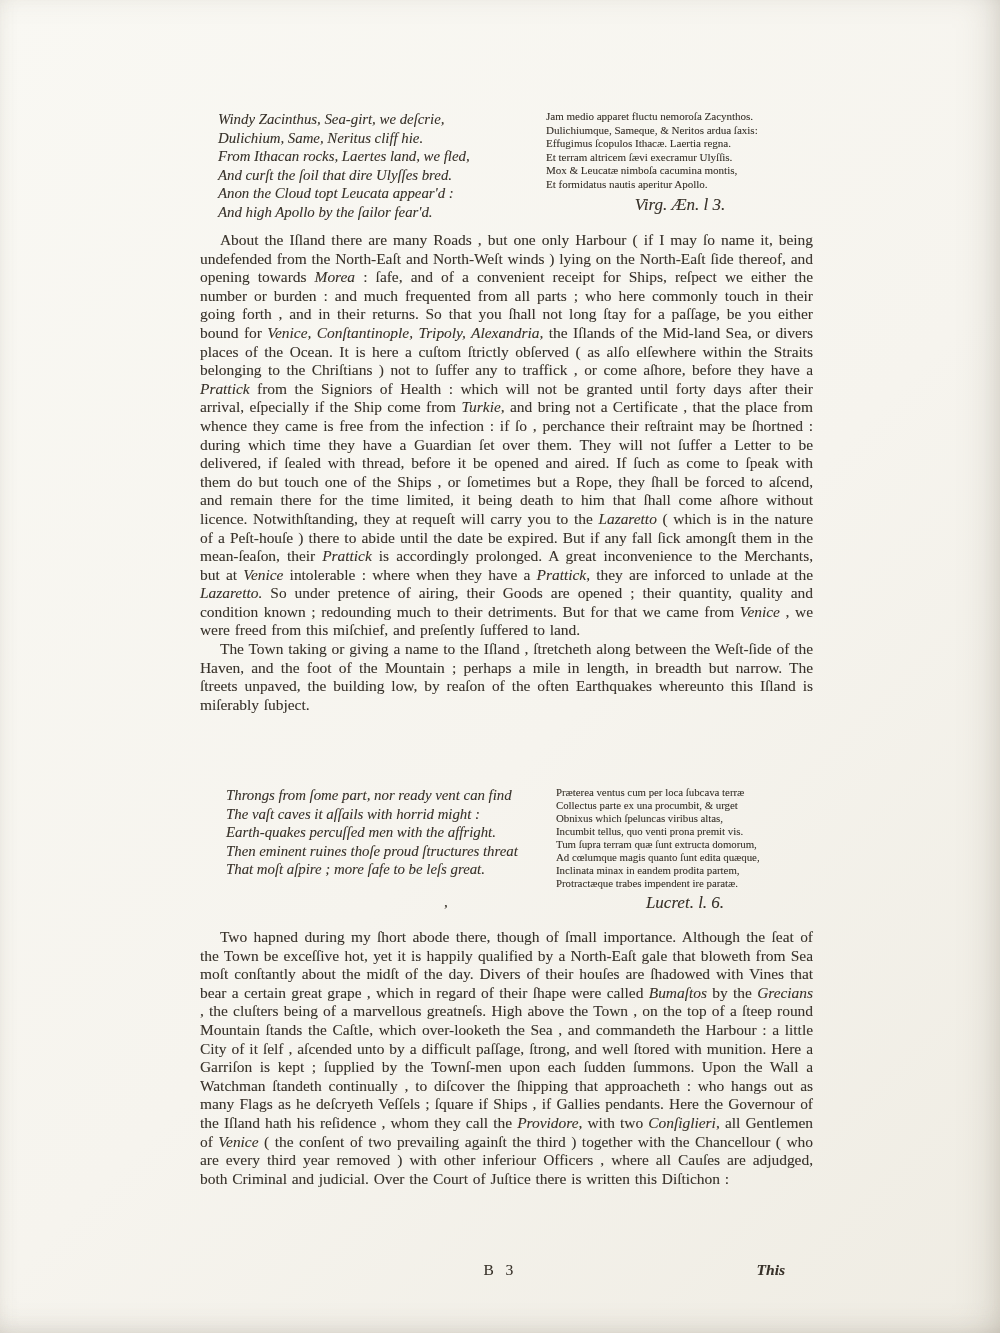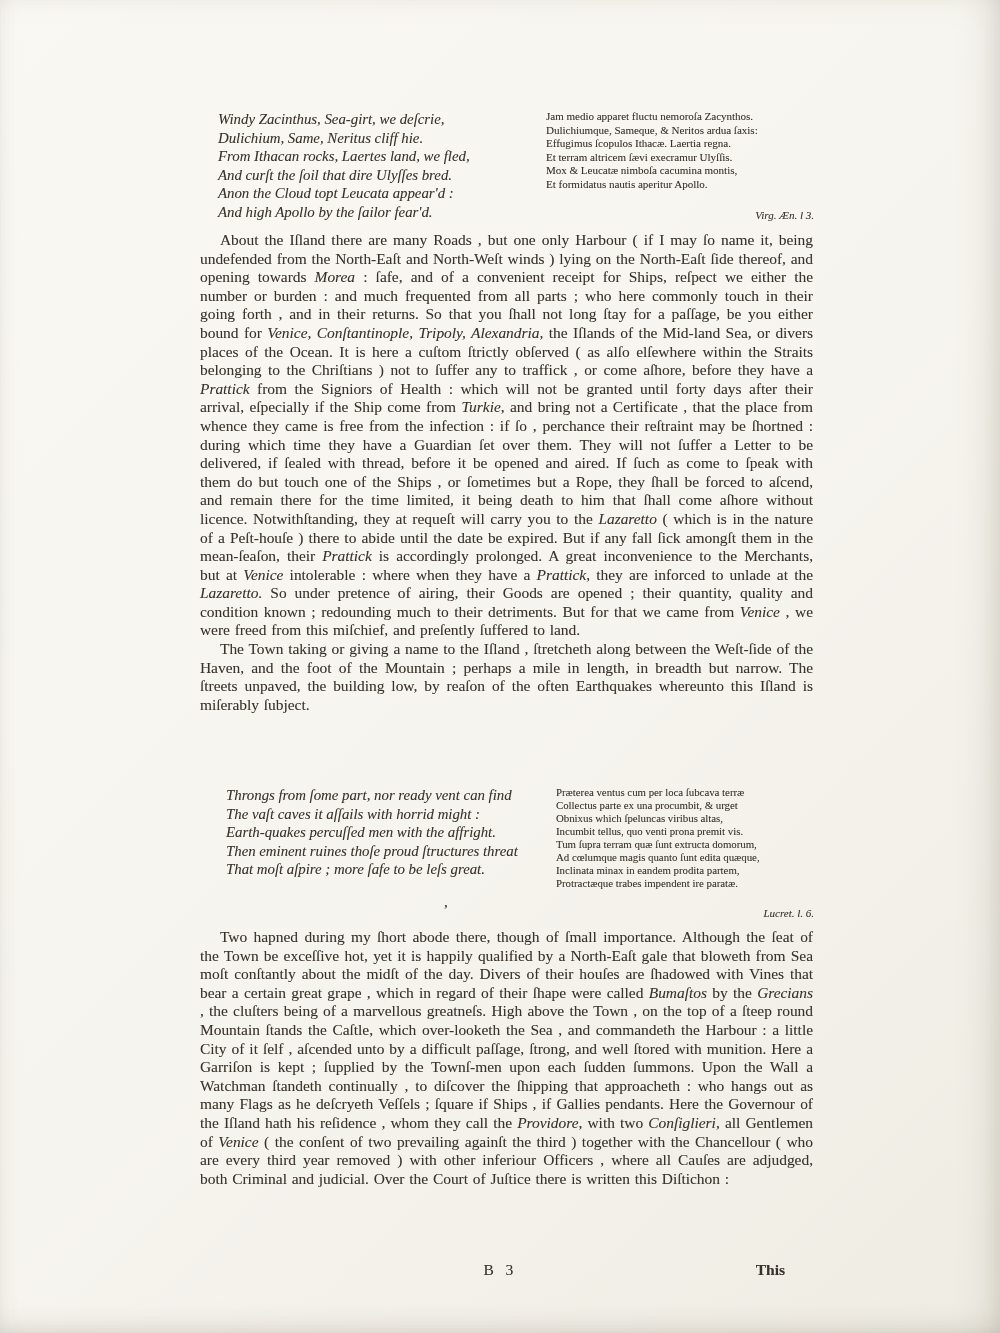--- a/index.html
+++ b/index.html
@@ -27,39 +27,39 @@
   .page-number { position: absolute; right: 6px; top: 0; font-style: italic; font-size: 19px; }
   
   .verse-row { position: absolute; display: flex; justify-content: space-between; }
   .verse-row-1 { top: 110px; left: 218px; width: 596px; gap: 24px; }
   .verse-row-2 { top: 786px; left: 226px; width: 588px; }
   .verse-en { font-style: italic; font-size: 14.8px; line-height: 18.6px; white-space: nowrap; }
   .verse-la { font-size: 11px; line-height: 13.6px; white-space: nowrap; }
   .verse-row-2 .verse-la { line-height: 13px; font-size: 10.8px; }
   .verse-la-wrap { width: 268px; }
   .verse-row-2 .verse-la-wrap { width: 258px; }
-  .verse-attr { font-style: italic; font-size: 11px; margin-top: 17px; text-align: right; }
+  .verse-attr { font-style: italic; font-size: 17px; margin-top: 3px; text-align: center; }
   
   .main-text { position: absolute; left: 200px; width: 613px; }
   .main-text-1 { top: 231px; }
   .main-text-2 { top: 928px; }
   .body-para {
     margin: 0;
     font-size: 15.4px;
     line-height: 18.6px;
     text-align: justify;
     text-indent: 20px;
     word-spacing: 1px;
   }
   .it { font-style: italic; }
   .stray-comma { position: absolute; left: 444px; top: 894px; font-size: 15px; }
   
   .page-footer { position: absolute; top: 1261px; left: 200px; width: 613px; height: 22px; font-size: 15.5px; }
   .signature-mark { position: absolute; left: 49%; transform: translateX(-50%); letter-spacing: 4px; }
-  .catchword { position: absolute; right: 28px; font-weight: bold; text-align: center; }
+  .catchword { position: absolute; right: 28px; font-style: italic; font-weight: bold; text-align: center; }
 </style>
 </head>
 <body>
 
 <div class="page">
   <div class="scan-edge"></div>
 
 
   <section class="verse-row verse-row-1">
     <div class="verse-en">

